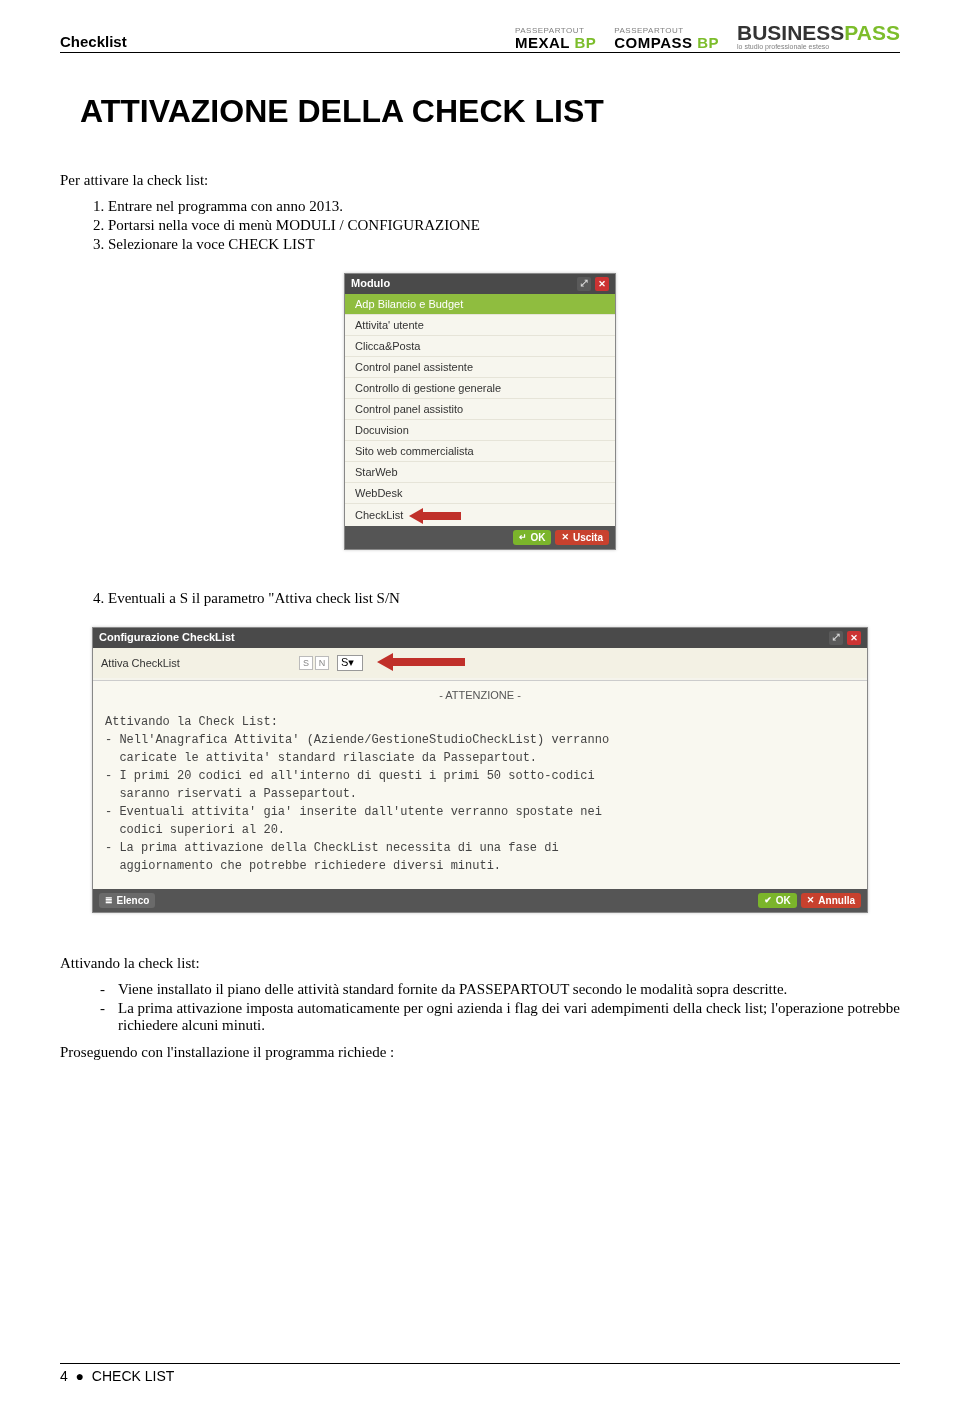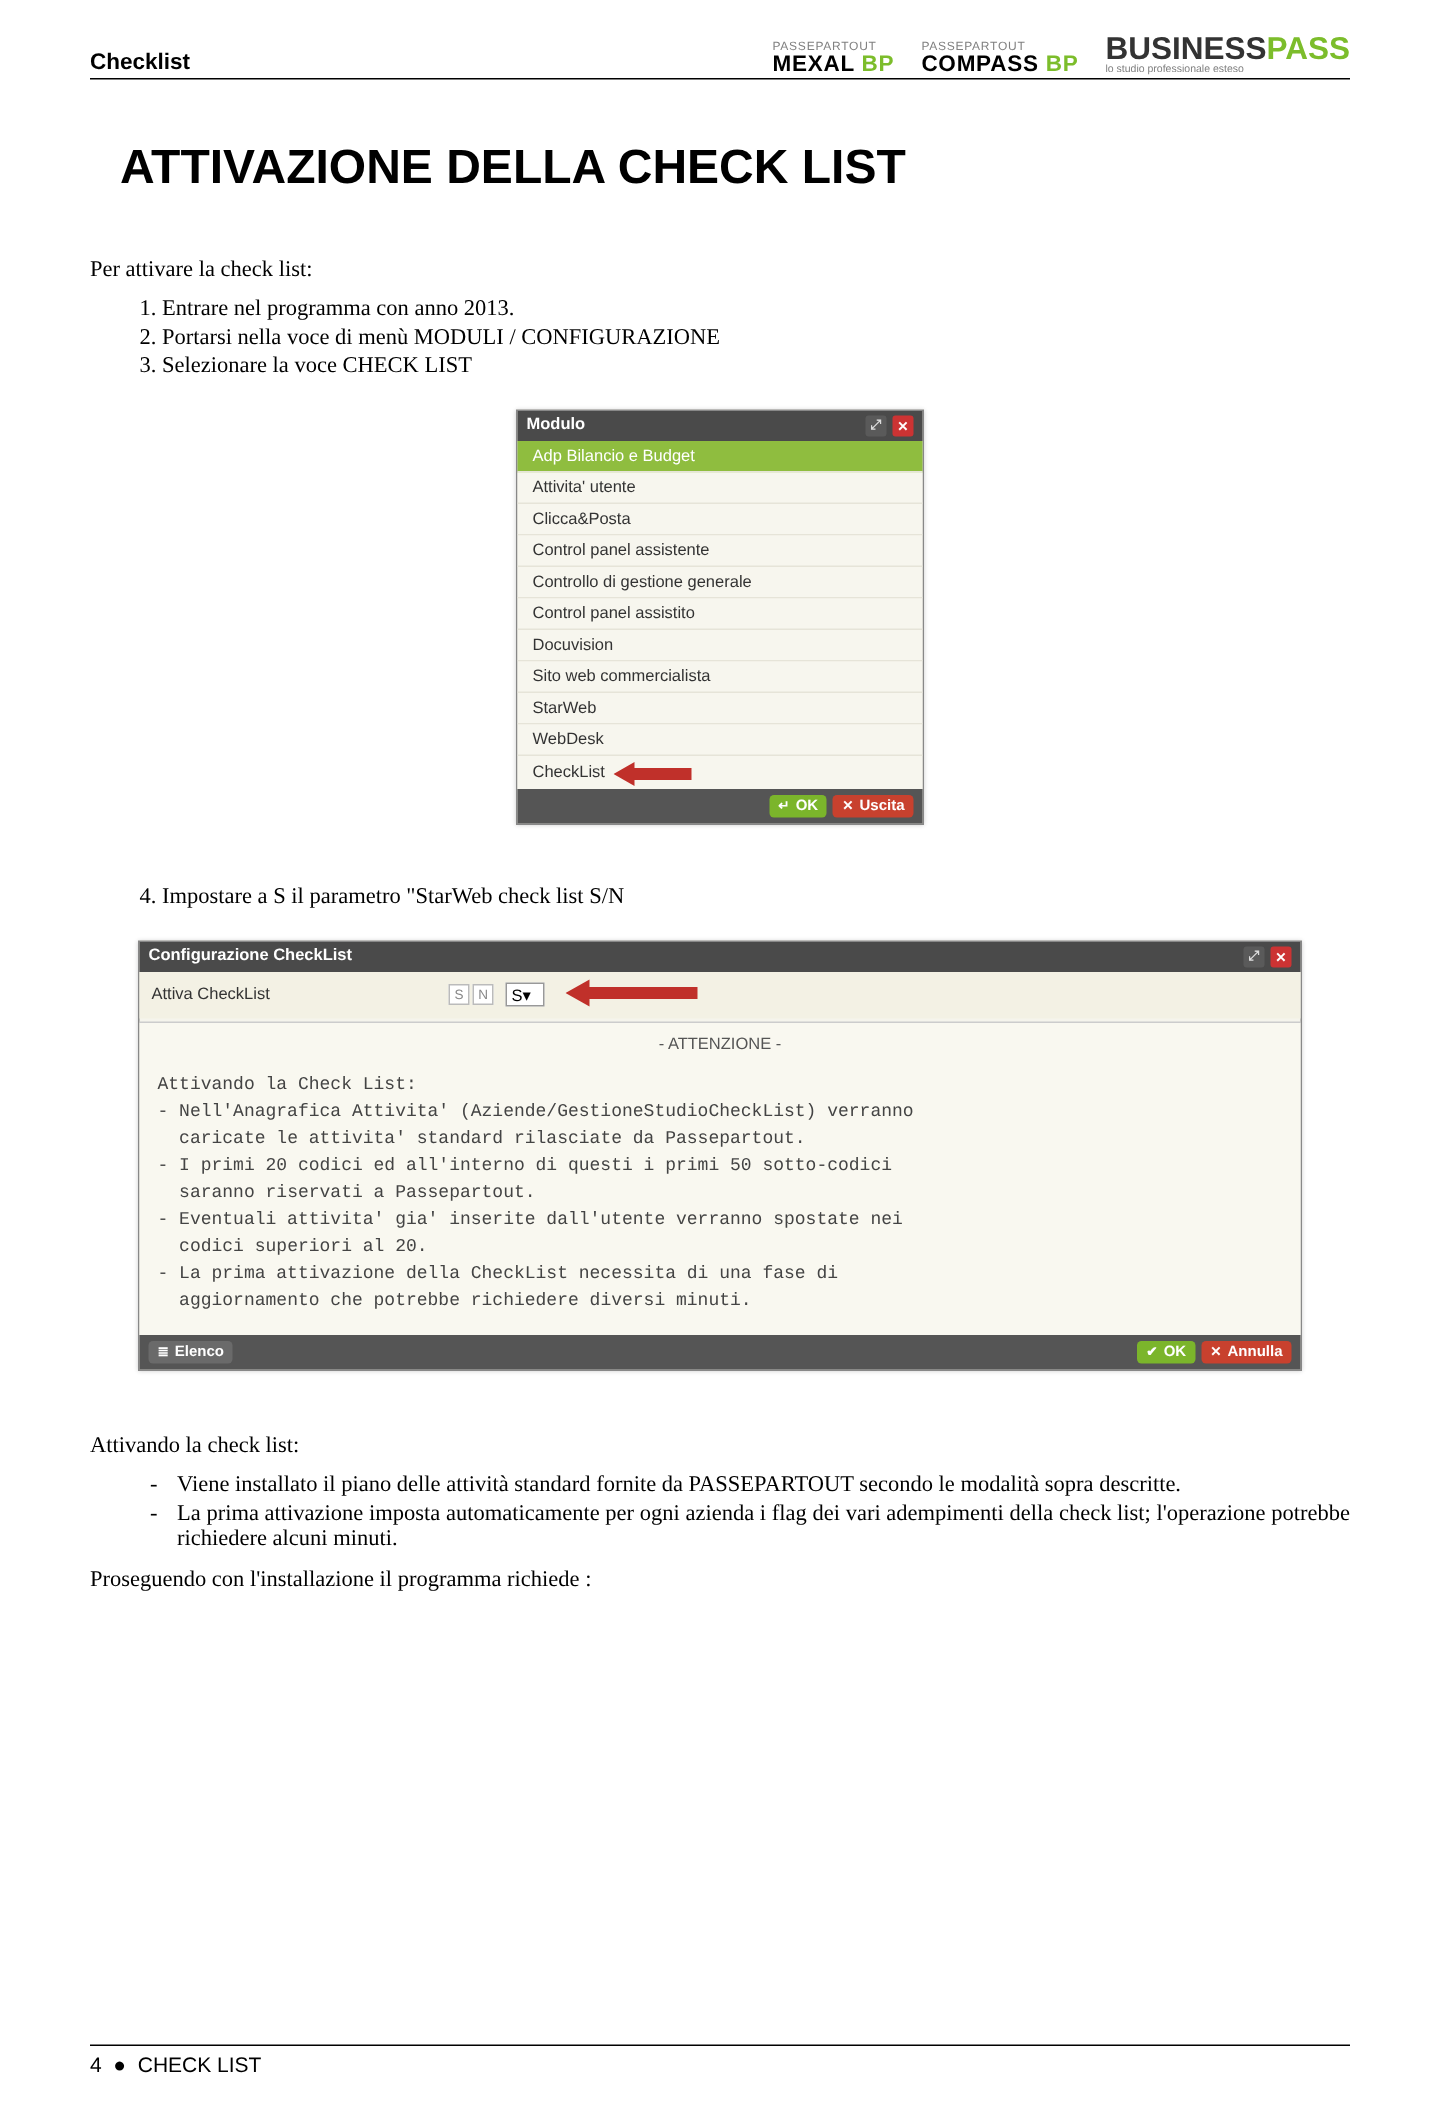--- a/index.html
+++ b/index.html
@@ -290,21 +290,21 @@
           </span>
         <span class="btn btn-cancel">
             <span class="ic">✕</span>
             <span>Uscita</span>
           </span>
       </div>
     </div>
   </div>
 
   <ol class="steps step4" start="4">
-    <li>Impostare a S il parametro "StarWeb check list S/N</li>
+    <li>Eventuali a S il parametro "Attiva check list S/N</li>
   </ol>
 
   <div class="screenshot-center">
     <div class="win win-config">
       <div class="win-title">
         <span>Configurazione CheckList</span>
         <span class="win-title-right">
           <span class="tb-icon">⤢</span>
           <span class="tb-icon close-x">✕</span>
         </span>

